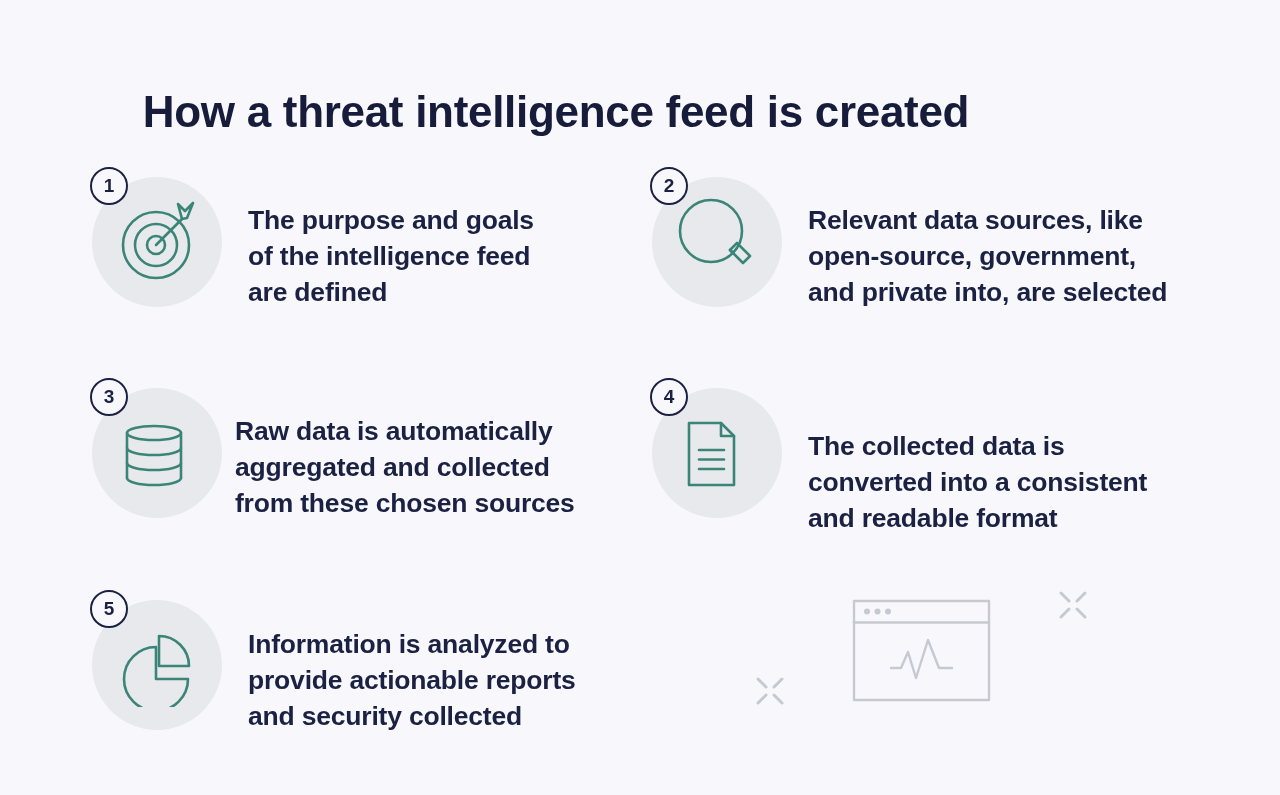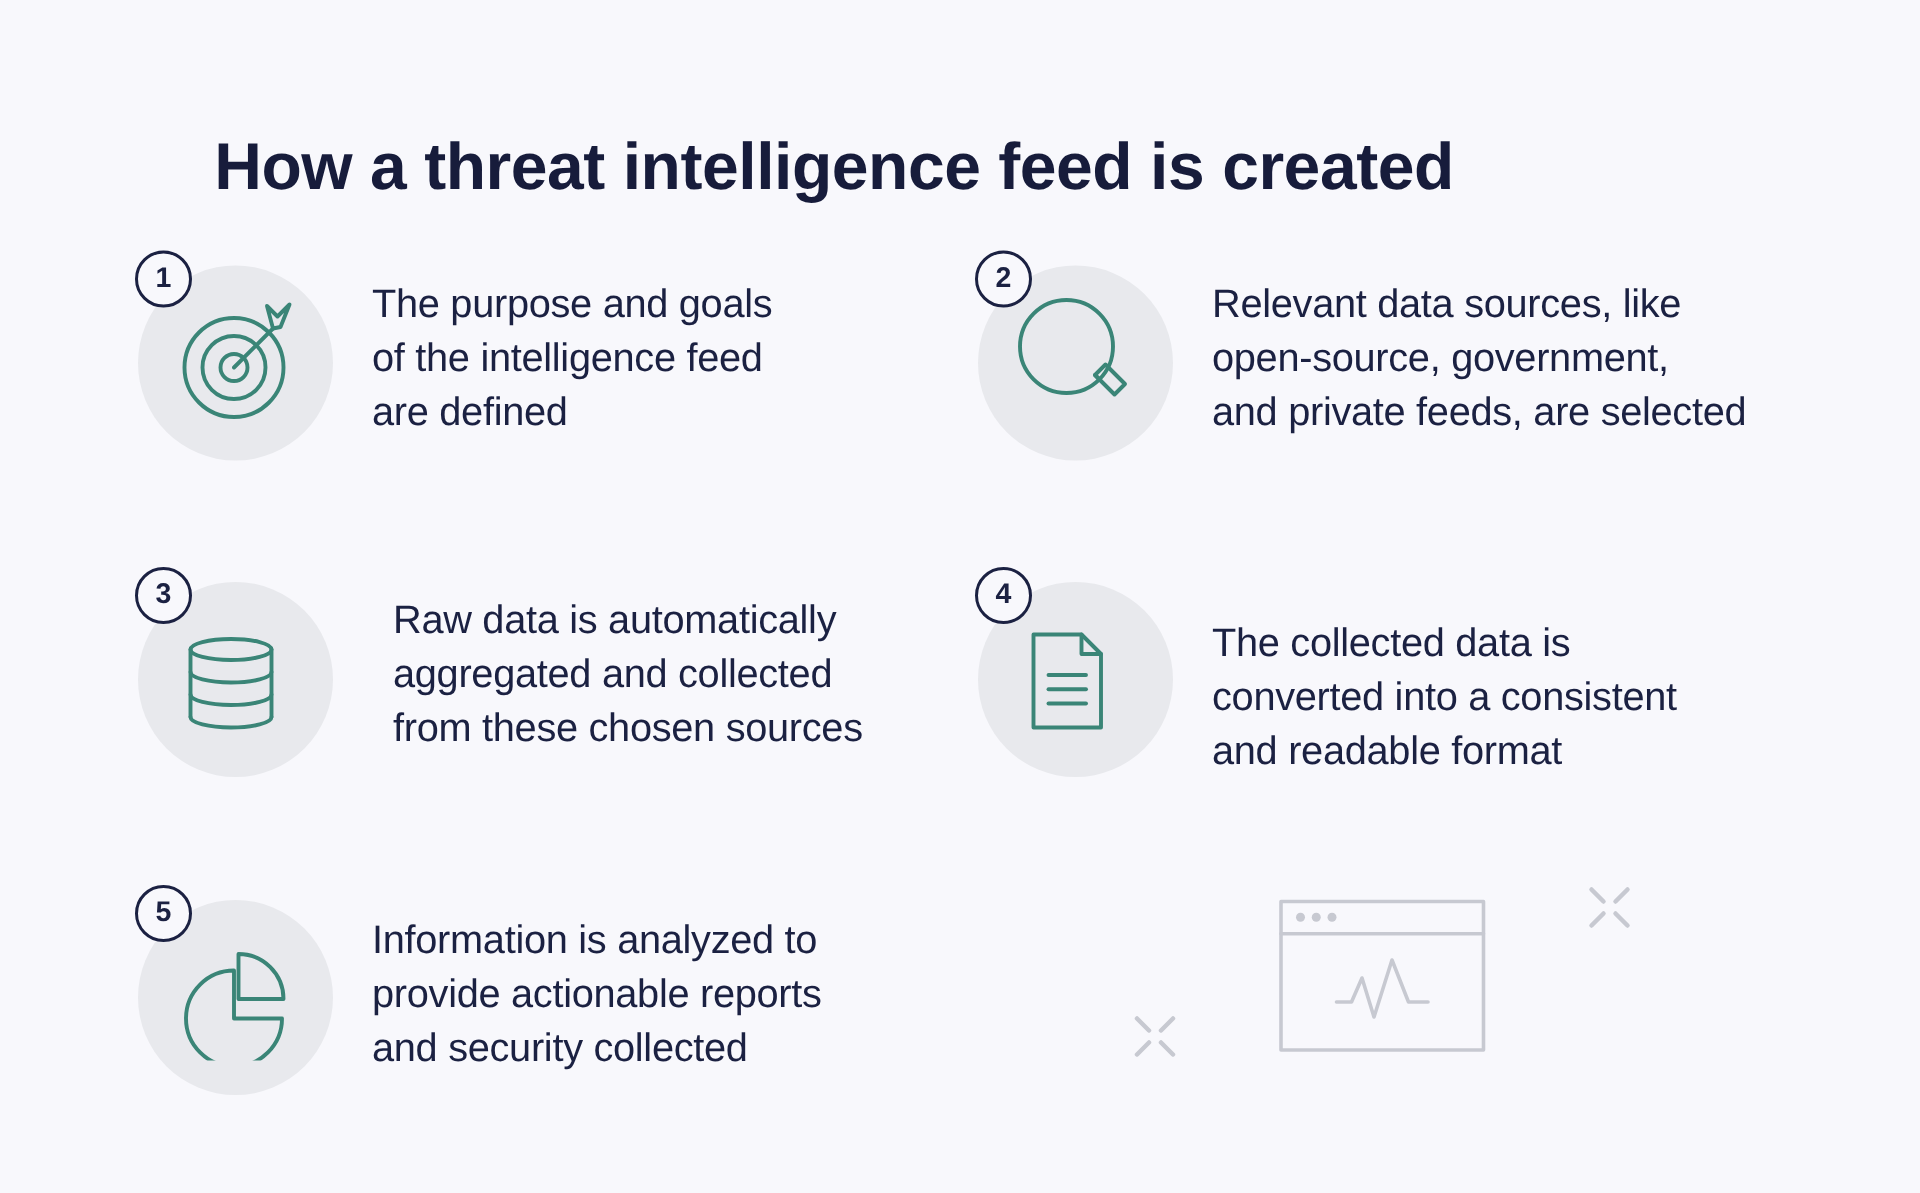--- a/index.html
+++ b/index.html
@@ -37,36 +37,37 @@
   }
   .icon-svg { position: absolute; }
   .icon-target    { left: 8px;  top: 17px; }
   .icon-magnifier { left: 20px; top: 28px; }
   .icon-database  { left: 24px; top: 33px; }
   .icon-document  { left: 24px; top: 33px; }
   .icon-pie       { left: 24px; top: 33px; }
 
   .step-text {
     position: absolute;
-    font-size: 26.5px; font-weight: 400;
+    font-size: 26.5px; font-weight: 700;
     letter-spacing: -0.2px;
     line-height: 36px;
     color: #1b2142;
     white-space: pre-line;
+    margin-top: 18px;
   }
 
   .g1 { left: 90px;  top: 167px; }
   .g2 { left: 650px; top: 167px; }
   .g3 { left: 90px;  top: 378px; }
   .g4 { left: 650px; top: 378px; }
   .g5 { left: 90px;  top: 590px; }
 
   .t1 { left: 248px; top: 184px; }
   .t2 { left: 808px; top: 184px; }
-  .t3 { left: 262px; top: 395px; }
+  .t3 { left: 235px; top: 395px; }
   .t4 { left: 808px; top: 410px; }
   .t5 { left: 248px; top: 608px; }
 
   .decor { position: absolute; }
   .browser  { left: 852px;  top: 599px; }
   .sparkle-tr { left: 1059px; top: 591px; }
   .sparkle-bl { left: 756px;  top: 677px; }
 
   svg { display: block; }
 </style>
@@ -103,21 +104,21 @@
         <circle cx="41" cy="36" r="31"></circle>
         <line x1="63" y1="58" x2="60" y2="55"></line>
         <path d="M60 55 L67 48 L80 61 L73 68 Z"></path>
       </svg>
       <div class="badge">
         <span>2</span>
       </div>
     </div>
     <div class="step-text t2">Relevant data sources, like
 open-source, government,
-and private feeds, are selected</div>
+and private into, are selected</div>
   </div>
 
   <div>
     <div class="icon-group g3">
       <div class="circle-bg"></div>
       <svg class="icon-svg icon-database" width="84" height="84" viewBox="0 0 84 84" fill="none" stroke="#3a8577" stroke-width="2.6" stroke-linecap="round" stroke-linejoin="round">
         <ellipse cx="40" cy="22" rx="27" ry="7"></ellipse>
         <line x1="13" y1="22" x2="13" y2="67"></line>
         <line x1="67" y1="22" x2="67" y2="67"></line>
         <path d="M13 37 A27 7 0 0 0 67 37"></path>

